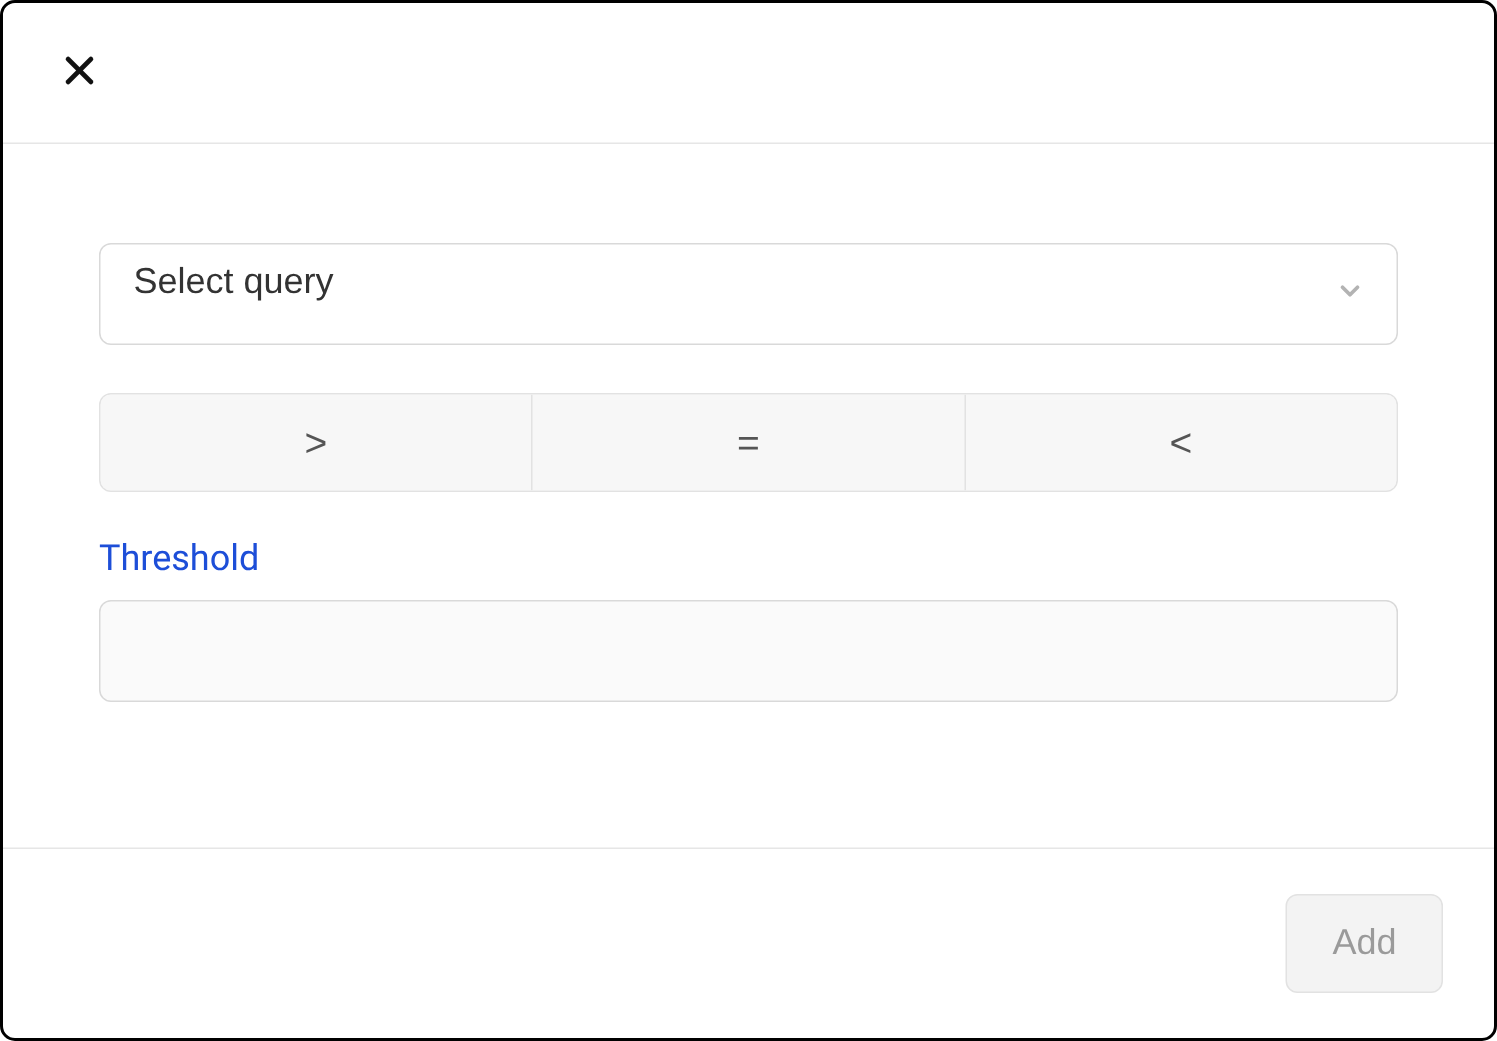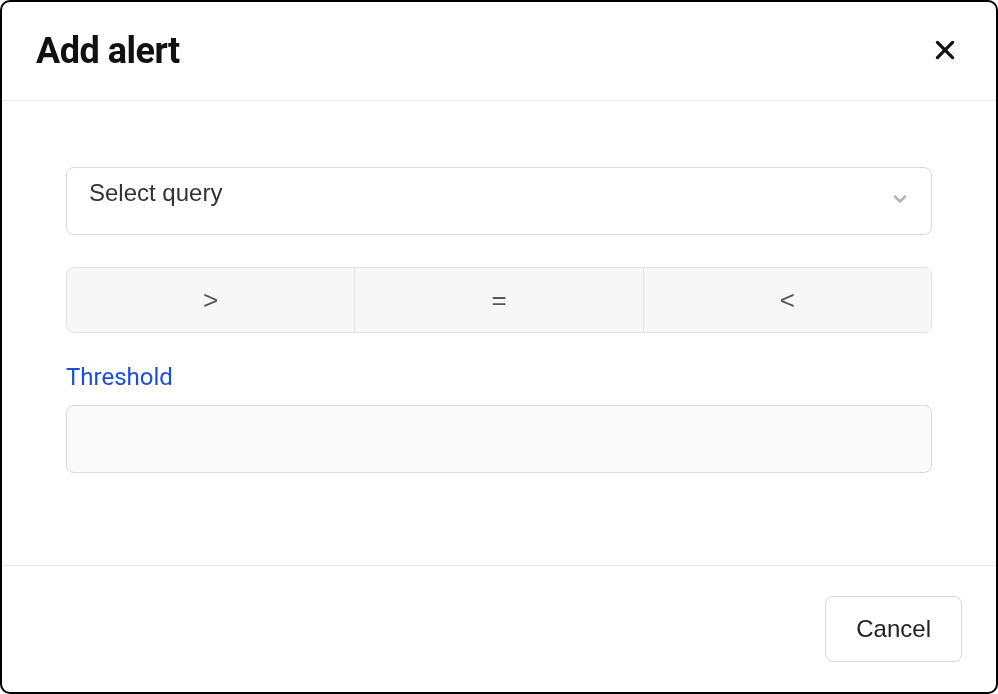--- a/index.html
+++ b/index.html
@@ -152,21 +152,20 @@
       border: 1px solid #e2e2e2;
       cursor: not-allowed;
     }
   </style>
 </head>
 <body>
 
 <div class="modal">
 
   <div class="modal-header">
-    <h1 class="modal-title">Add alert</h1>
     <button class="close-btn">
       <span>
         <svg viewBox="0 0 24 24" fill="none" stroke="#111" stroke-width="3" stroke-linecap="round">
           <line x1="5" y1="5" x2="19" y2="19"></line>
           <line x1="19" y1="5" x2="5" y2="19"></line>
         </svg>
       </span>
     </button>
   </div>
 
@@ -188,16 +187,16 @@
       <button class="operator-btn">=</button>
       <button class="operator-btn">&lt;</button>
     </div>
 
     <label class="field-label">Threshold</label>
     <input type="text" class="text-input" value="" style="">
 
   </div>
 
   <div class="modal-footer">
-    <button class="btn btn-secondary">Cancel</button>
+    <button class="btn btn-primary-disabled">Add</button>
   </div>
 
 </div>
 
 </body></html>

